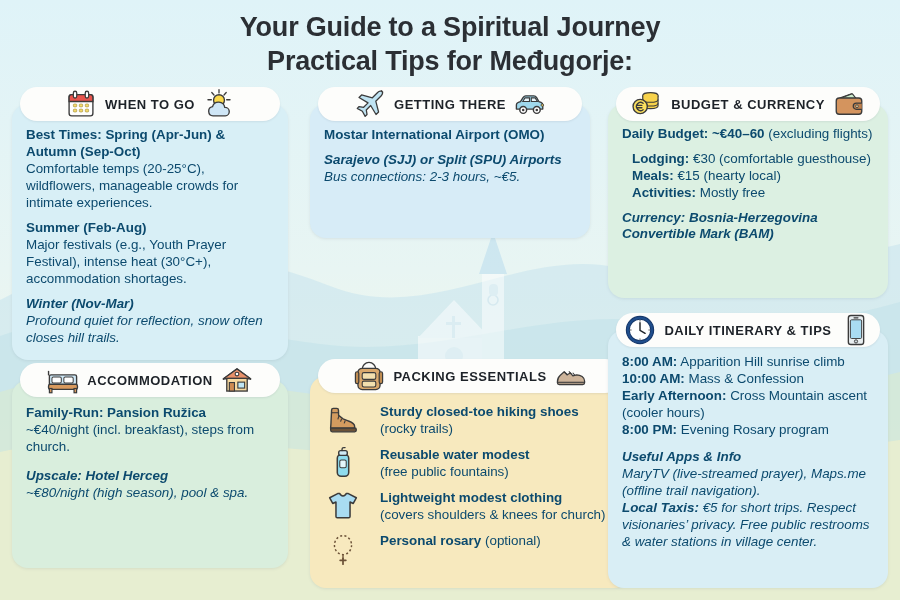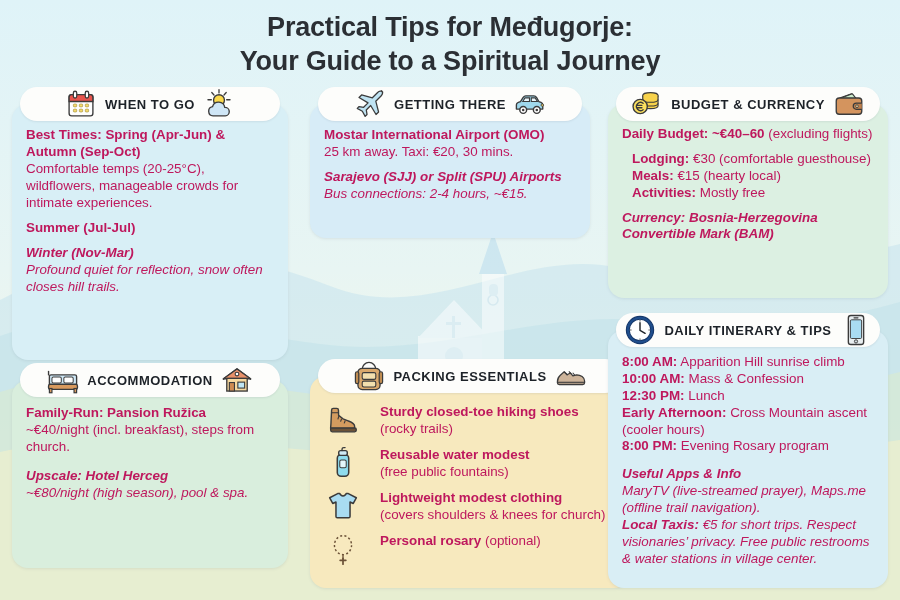--- a/index.html
+++ b/index.html
@@ -31,21 +31,21 @@
   
   .card {
     position: absolute;
     border-radius: 16px;
     box-shadow: 0 1px 3px rgba(90,110,120,.13);
   }
   .card-body {
     padding: 10px 14px 12px 14px;
     font-size: 13.4px;
     line-height: 1.27;
-    color: #be185d;
+    color: #0c4a6e;
   }
   .hdr {
     position: absolute;
     top: -17px; left: 8px; right: 8px;
     height: 34px;
     background: #fdfdfb;
     border-radius: 17px;
     display: flex; align-items: center; justify-content: center;
     gap: 7px;
     box-shadow: 0 1px 2px rgba(90,110,120,.12);
@@ -129,22 +129,22 @@
         <rect x="430" y="378" width="10" height="26" rx="5" fill="#e9f3f8"></rect>
         <rect x="449" y="378" width="10" height="26" rx="5" fill="#e9f3f8"></rect>
         <rect x="468" y="378" width="10" height="26" rx="5" fill="#e9f3f8"></rect>
         <rect x="452" y="316" width="3" height="22" fill="#e0eef5"></rect>
         <rect x="446" y="322" width="15" height="3" fill="#e0eef5"></rect>
       </g>
     </svg>
   </div>
 
   <div class="title">
+    <span class="ln">Your Guide to a Spiritual Journey</span>
     <span class="ln">Practical Tips for Međugorje:</span>
-    <span class="ln">Your Guide to a Spiritual Journey</span>
   </div>
 
   <div class="card c-blue" id="card-when">
     <div class="hdr">
       <span class="ico">
         <svg viewBox="0 0 40 40">
             <rect x="6" y="9" width="28" height="25" rx="3" fill="#fff" stroke="#3b3b3b" stroke-width="1.6"></rect>
             <path d="M6 12a3 3 0 013-3h22a3 3 0 013 3v5H6z" fill="#e8544d" stroke="#3b3b3b" stroke-width="1.6"></path>
             <rect x="11" y="5" width="4" height="8" rx="2" fill="#fff" stroke="#3b3b3b" stroke-width="1.5"></rect>
             <rect x="25" y="5" width="4" height="8" rx="2" fill="#fff" stroke="#3b3b3b" stroke-width="1.5"></rect>
@@ -168,21 +168,22 @@
             <path d="M13 34a5.5 5.5 0 01-.6-10.9A7.4 7.4 0 0126.8 24a4.8 4.8 0 01.6 9.9z" fill="#cfe6f6" stroke="#3b3b3b" stroke-width="1.6"></path>
           </svg>
       </span>
     </div>
     <div class="card-body">
       <div class="blk">
         <span class="b sub">Best Times: Spring (Apr-Jun) &amp; Autumn (Sep-Oct)</span>
         <span class="sub">Comfortable temps (20-25°C), wildflowers, manageable crowds for intimate experiences.</span>
       </div>
       <div class="blk">
-        <span class="b sub">Summer (Jul-Jul)</span>
+        <span class="b sub">Summer (Feb-Aug)</span>
+        <span class="sub">Major festivals (e.g., Youth Prayer Festival), intense heat (30°C+), accommodation shortages.</span>
       </div>
       <div class="blk">
         <span class="b sub">Winter (Nov-Mar)</span>
         <span class="sub">Profound quiet for reflection, snow often closes hill trails.</span>
       </div>
     </div>
   </div>
 
   <div class="card c-green" id="card-acc">
     <div class="hdr">
@@ -237,25 +238,24 @@
             <circle cx="28" cy="27" r="4" fill="#fff" stroke="#3b3b3b" stroke-width="1.7"></circle>
             <circle cx="12" cy="27" r="1.5" fill="#3b3b3b"></circle>
             <circle cx="28" cy="27" r="1.5" fill="#3b3b3b"></circle>
             <rect x="33" y="20" width="3" height="2.6" rx="1.2" fill="#f7d96b" stroke="#3b3b3b" stroke-width="1"></rect>
           </svg>
       </span>
     </div>
     <div class="card-body">
       <div class="blk">
         <span class="b sub">Mostar International Airport (OMO)</span>
-        <span class="sub">25 km away. Taxi: €20, 30 mins.</span>
       </div>
       <div class="blk">
         <span class="b sub">Sarajevo (SJJ) or Split (SPU) Airports</span>
-        <span class="sub">Bus connections: 2-4 hours, ~€15.</span>
+        <span class="sub">Bus connections: 2-3 hours, ~€5.</span>
       </div>
     </div>
   </div>
 
   <div class="card c-cream" id="card-pack">
     <div class="hdr">
       <span class="ico">
         <svg viewBox="0 0 40 40">
             <path d="M12 12c0-4.4 3.6-8 8-8s8 3.6 8 8" fill="none" stroke="#3b3b3b" stroke-width="1.6"></path>
             <rect x="7" y="11" width="26" height="25" rx="5" fill="#d9a86c" stroke="#3b3b3b" stroke-width="1.6"></rect>
@@ -375,21 +375,20 @@
             <rect x="13.4" y="8" width="13.2" height="22" rx="1.4" fill="#a9dcf2" stroke="#3b3b3b" stroke-width="1.1"></rect>
             <rect x="17" y="5" width="6" height="1.4" rx=".7" fill="#3b3b3b"></rect>
             <circle cx="20" cy="33.4" r="1.9" fill="#cfd8dc" stroke="#3b3b3b" stroke-width="1.1"></circle>
           </svg>
       </span>
     </div>
     <div class="card-body tight">
       <div class="blk">
         <div class="itin-line"><span class="b">8:00 AM:</span> <span>Apparition Hill sunrise climb</span></div>
         <div class="itin-line"><span class="b">10:00 AM:</span> <span>Mass &amp; Confession</span></div>
-        <div class="itin-line"><span class="b">12:30 PM:</span> <span>Lunch</span></div>
         <div class="itin-line"><span class="b">Early Afternoon:</span> <span>Cross Mountain ascent (cooler hours)</span></div>
         <div class="itin-line"><span class="b">8:00 PM:</span> <span>Evening Rosary program</span></div>
       </div>
       <div class="blk" style="margin-top:11px">
         <span class="b sub">Useful Apps &amp; Info</span>
         <span class="sub">MaryTV (live-streamed prayer), Maps.me (offline trail navigation).</span>
         <span class="sub"><span class="b">Local Taxis:</span> <span>€5 for short trips. Respect visionaries’ privacy. Free public restrooms &amp; water stations in village center.</span></span>
       </div>
     </div>
   </div>

